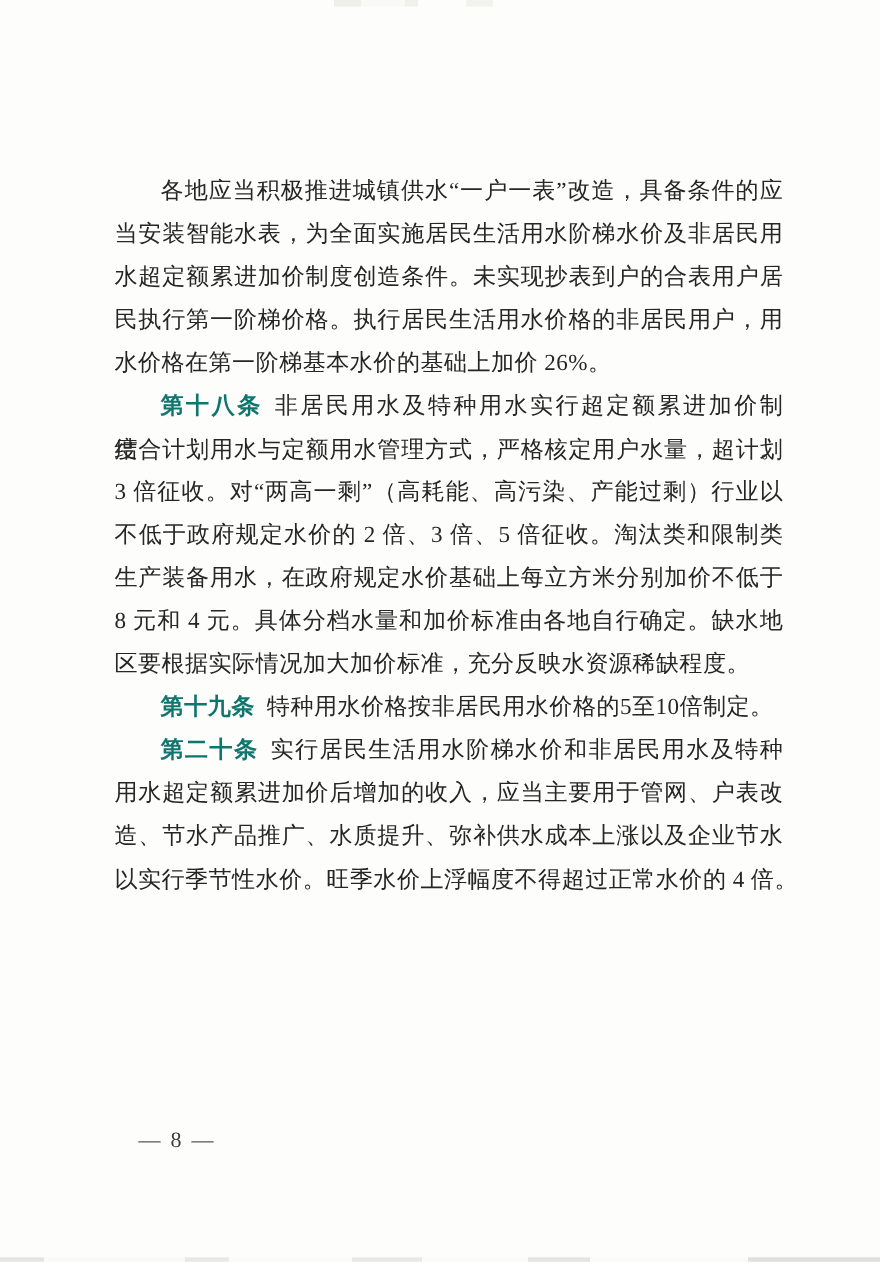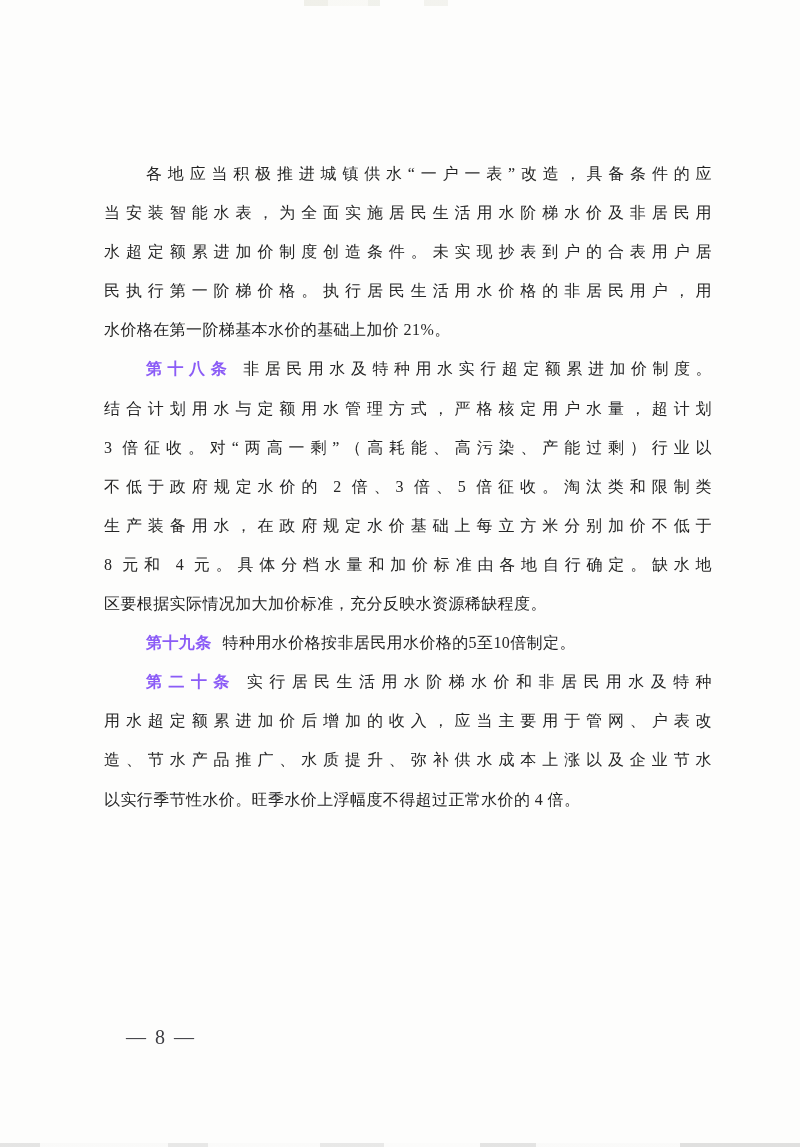--- a/index.html
+++ b/index.html
@@ -18,39 +18,39 @@
     position: absolute;
     inset: 0;
   }
   .doc-body {
     position: absolute;
     left: 104px;
     top: 154px;
     width: 608px;
   }
   .line {
-    font-size: 16px;
+    font-size: 21px;
     line-height: 39.1px;
     height: 39.1px;
     color: #262626;
     text-align: justify;
     white-space: nowrap;
     letter-spacing: 0.4px;
   }
   .line.fill {
     white-space: normal;
     text-align-last: justify;
     -moz-text-align-last: justify;
   }
   .line.indent {
     text-indent: 42px;
   }
   .clause-title {
     font-weight: 700;
-    color: #8b5cf6;
+    color: #0f766e;
     margin-right: 11px;
   }
   .page-number {
     position: absolute;
     left: 126px;
     top: 1018px;
     font-size: 20px;
     line-height: 39px;
     color: #3d3d42;
     letter-spacing: 2px;
@@ -95,21 +95,21 @@
 <body>
 
 <div class="page">
   <div class="scan-edge-top"></div>
 
   <div class="doc-body">
       <div class="line fill indent"><span>各地应当积极推进城镇供水“一户一表”改造，具备条件的应</span></div>
       <div class="line fill"><span>当安装智能水表，为全面实施居民生活用水阶梯水价及非居民用</span></div>
       <div class="line fill"><span>水超定额累进加价制度创造条件。未实现抄表到户的合表用户居</span></div>
       <div class="line fill"><span>民执行第一阶梯价格。执行居民生活用水价格的非居民用户，用</span></div>
-      <div class="line"><span>水价格在第一阶梯基本水价的基础上加价 21%。</span></div>
+      <div class="line"><span>水价格在第一阶梯基本水价的基础上加价 26%。</span></div>
       <div class="line fill indent"><span class="clause-title">第十八条</span><span>非居民用水及特种用水实行超定额累进加价制度。</span></div>
       <div class="line fill"><span>结合计划用水与定额用水管理方式，严格核定用户水量，超计划</span></div>
       <div class="line fill"><span>3 倍征收。对“两高一剩”（高耗能、高污染、产能过剩）行业以</span></div>
       <div class="line fill"><span>不低于政府规定水价的 2 倍、3 倍、5 倍征收。淘汰类和限制类</span></div>
       <div class="line fill"><span>生产装备用水，在政府规定水价基础上每立方米分别加价不低于</span></div>
       <div class="line fill"><span>8 元和 4 元。具体分档水量和加价标准由各地自行确定。缺水地</span></div>
       <div class="line"><span>区要根据实际情况加大加价标准，充分反映水资源稀缺程度。</span></div>
       <div class="line indent"><span class="clause-title">第十九条</span><span>特种用水价格按非居民用水价格的5至10倍制定。</span></div>
       <div class="line fill indent"><span class="clause-title">第二十条</span><span>实行居民生活用水阶梯水价和非居民用水及特种</span></div>
       <div class="line fill"><span>用水超定额累进加价后增加的收入，应当主要用于管网、户表改</span></div>

